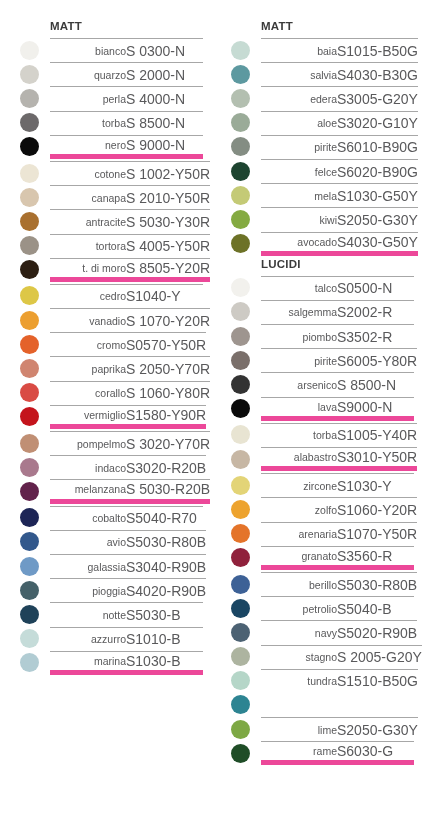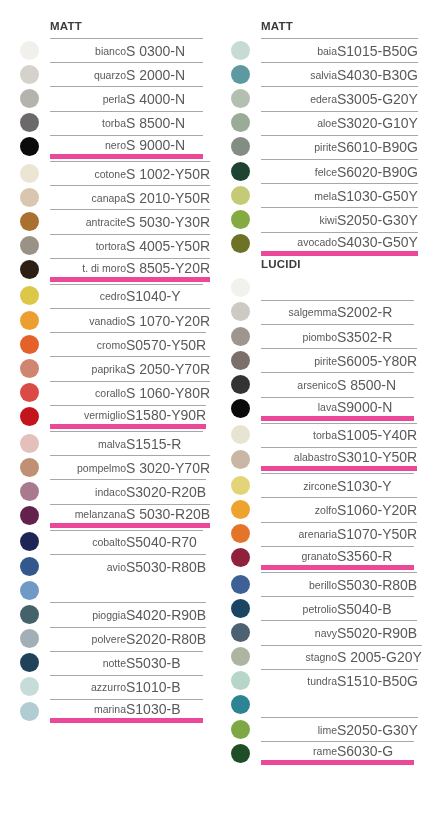--- a/index.html
+++ b/index.html
@@ -247,29 +247,20 @@
           </div>
           <div class="linebox">
             <span class="name">vermiglio</span>
             <span class="code">S1580-Y90R</span>
           </div>
         </div>
       </div>
       <div class="group">
         <div class="row">
           <div class="swatch-cell">
-            <span class="swatch" style="background: rgb(227, 192, 187);"></span>
-          </div>
-          <div class="linebox">
-            <span class="name">malva</span>
-            <span class="code">S1515-R</span>
-          </div>
-        </div>
-        <div class="row">
-          <div class="swatch-cell">
             <span class="swatch" style="background: rgb(192, 143, 116);"></span>
           </div>
           <div class="linebox">
             <span class="name">pompelmo</span>
             <span class="code">S 3020-Y70R</span>
           </div>
         </div>
         <div class="row">
           <div class="swatch-cell">
             <span class="swatch" style="background: rgb(169, 121, 141);"></span>
@@ -305,37 +296,32 @@
           </div>
           <div class="linebox">
             <span class="name">avio</span>
             <span class="code">S5030-R80B</span>
           </div>
         </div>
         <div class="row">
           <div class="swatch-cell">
             <span class="swatch" style="background: rgb(111, 154, 198);"></span>
           </div>
+          <div class="linebox">
+            <span class="name">galassia</span>
+            <span class="code">S3040-R90B</span>
+          </div>
         </div>
         <div class="row">
           <div class="swatch-cell">
             <span class="swatch" style="background: rgb(69, 97, 105);"></span>
           </div>
           <div class="linebox">
             <span class="name">pioggia</span>
             <span class="code">S4020-R90B</span>
-          </div>
-        </div>
-        <div class="row">
-          <div class="swatch-cell">
-            <span class="swatch" style="background: rgb(163, 175, 182);"></span>
-          </div>
-          <div class="linebox">
-            <span class="name">polvere</span>
-            <span class="code">S2020-R80B</span>
           </div>
         </div>
         <div class="row">
           <div class="swatch-cell">
             <span class="swatch" style="background: rgb(31, 66, 89);"></span>
           </div>
           <div class="linebox">
             <span class="name">notte</span>
             <span class="code">S5030-B</span>
           </div>
@@ -443,20 +429,24 @@
             <span class="name">avocado</span>
             <span class="code">S4030-G50Y</span>
           </div>
         </div>
       </div>
       <div class="section-title second">LUCIDI</div>
       <div class="group">
         <div class="row">
           <div class="swatch-cell">
             <span class="swatch" style="background: rgb(242, 241, 237);"></span>
+          </div>
+          <div class="linebox">
+            <span class="name">talco</span>
+            <span class="code">S0500-N</span>
           </div>
         </div>
         <div class="row">
           <div class="swatch-cell">
             <span class="swatch" style="background: rgb(205, 202, 196);"></span>
           </div>
           <div class="linebox">
             <span class="name">salgemma</span>
             <span class="code">S2002-R</span>
           </div>

